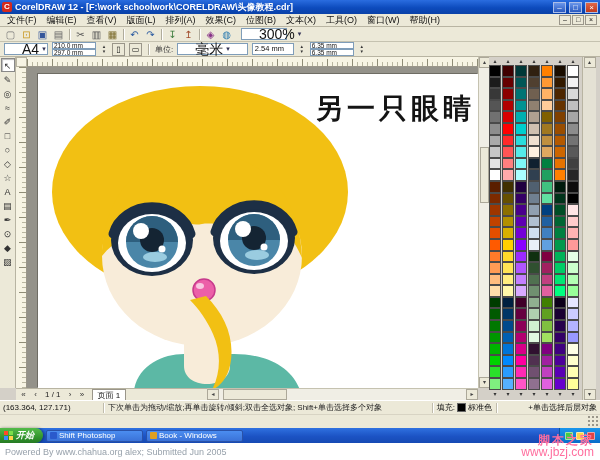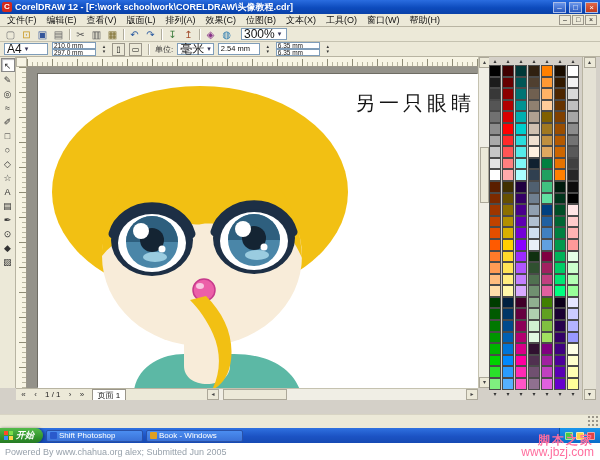--- a/index.html
+++ b/index.html
@@ -17,21 +17,21 @@
   
   #menu-bar{position:absolute;left:0;top:14px;width:600px;height:13px;background:#ece9d8;border-bottom:1px solid #b8b4a2;display:flex;align-items:center;font-size:9px;padding-left:2px}
   .menu-item{padding:0 5px;white-space:nowrap}
   #doc-controls{margin-left:auto;display:flex;gap:1px;padding-right:3px}
   .docbtn{width:12px;height:10px;border:1px solid #9a968a;background:#ece9d8;font-size:7px;line-height:8px;text-align:center}
 
   
   #std-toolbar{position:absolute;left:0;top:27px;width:600px;height:15px;background:#ece9d8;border-bottom:1px solid #c5c2b0;display:flex;align-items:center;gap:1px;padding-left:3px}
   .tb-btn{width:15px;height:13px;font-size:10px;line-height:13px;text-align:center;flex:none}
   .tb-sep{width:1px;height:11px;background:#b0ac9c;box-shadow:1px 0 #fff;margin:0 2px;flex:none}
-  .combo{height:12px;background:#fff;border:1px solid #7f9db9;font-size:12px;line-height:10px;padding:0 2px;display:inline-flex;align-items:center;white-space:nowrap}
+  .combo{height:12px;background:#fff;border:1px solid #7f9db9;font-size:14px;line-height:10px;padding:0 17px;display:inline-flex;align-items:center;white-space:nowrap}
   .combo::after{content:"▾";margin-left:3px;font-size:7px;color:#335}
   #zoom-combo{width:46px;margin-left:6px}
 
   
   #prop-bar{position:absolute;left:0;top:42px;width:600px;height:15px;background:#ece9d8;border-bottom:1px solid #b8b4a2;display:flex;align-items:center;gap:4px;padding-left:4px;font-size:8px}
   #paper-combo{width:44px}
   .pair{display:flex;flex-direction:column;justify-content:center;gap:0}
   .mini{display:block;height:7px;font-size:6.5px;line-height:6px;background:#fff;border:1px solid #7f9db9;padding:0 1px;width:44px;white-space:nowrap;overflow:hidden}
   .spin{display:inline-flex;flex-direction:column;width:8px;height:13px;justify-content:center;color:#333}
   .spin::before{content:"▴";font-size:5px;line-height:5px;text-align:center}
@@ -51,21 +51,21 @@
     repeating-linear-gradient(90deg,#8f8c76 0 1px,transparent 1px 25px) bottom/100% 7px no-repeat,
     repeating-linear-gradient(90deg,#b9b6a0 0 1px,transparent 1px 5px) bottom/100% 4px no-repeat,#f7f4e4}
   #v-ruler{position:absolute;left:16px;top:67px;width:11px;height:321px;border-right:1px solid #9a968a;background:
     repeating-linear-gradient(180deg,#8f8c76 0 1px,transparent 1px 25px) right/7px 100% no-repeat,
     repeating-linear-gradient(180deg,#b9b6a0 0 1px,transparent 1px 5px) right/4px 100% no-repeat,#f7f4e4}
 
   
   #canvas{position:absolute;left:27px;top:67px;width:451px;height:321px;background:#94928a;overflow:hidden}
   #page{position:absolute;left:11px;top:7px;width:440px;height:314px;background:#fff;box-shadow:-1px -1px 0 #6e6c64}
   #girl{position:absolute;left:0;top:0}
-  #annotation{position:absolute;top:16px;right:3px;font-family:"DejaVu Serif",serif;font-size:20px;font-weight:normal;letter-spacing:4px;color:var(--ink);white-space:nowrap}
+  #annotation{position:absolute;top:16px;right:3px;font-family:"DejaVu Serif",serif;font-size:28px;font-weight:bold;letter-spacing:4px;color:var(--ink);white-space:nowrap}
 
   
   #v-scroll{position:absolute;left:478px;top:57px;width:11px;height:331px;background:#f0eee5;border-left:1px solid #c5c2b0}
   .scr-btn{width:11px;height:11px;background:#ece9d8;border:1px solid #aca899;font-size:6px;line-height:9px;text-align:center;color:#444}
   #v-scroll .scr-btn.bottom{position:absolute;bottom:0;left:0}
   #v-thumb{position:absolute;left:1px;top:90px;width:9px;height:56px;background:#ece9d8;border:1px solid #aca899}
   #page-nav{position:absolute;left:16px;top:388px;width:191px;height:12px;background:#ece9d8;display:flex;align-items:center;font-size:8px;gap:1px;padding-left:2px;border-top:1px solid #b8b4a2}
   .nav-btn{width:11px;text-align:center;color:#333}
   #page-count{padding:0 3px;color:#222}
   #page-tab{border:1px solid #9a968a;border-bottom:0;background:#fff;padding:0 5px;height:11px;line-height:11px;font-size:8px;margin-left:3px;white-space:nowrap}
@@ -494,20 +494,33 @@
         <div class="swatch" style="background: rgb(255, 255, 179);"></div>
         <div class="swatch" style="background: rgb(255, 255, 153);"></div>
         <div class="pal-arrow">▾</div>
       </div>
     </div>
   <div id="pal-scrollbar">
     <div class="scr-btn">▴</div>
     <div class="scr-btn">▾</div>
   </div>
 
+  <div id="status-bar">
+    <span id="status-coords">(163.364, 127.171)</span>
+    <span class="st-sep"></span>
+    <span id="status-hint">下次单击为拖动/缩放;再单击旋转/倾斜;双击全选对象; Shift+单击选择多个对象</span>
+    <span class="st-sep"></span>
+    <span id="status-fill">
+      <span>填充:</span>
+      <span id="fill-swatch" style="background: rgb(0, 0, 0);"></span>
+      <span>标准色</span>
+    </span>
+    <span class="st-sep"></span>
+    <span id="status-right">+单击选择后层对象</span>
+  </div>
   <div id="status-bar2">
     <div id="resize-grip"></div>
   </div>
 
   <div id="taskbar">
     <div id="start-button">
       <span id="win-flag">
         <span class="fq1"></span>
           <span class="fq2"></span>
           <span class="fq3"></span>

